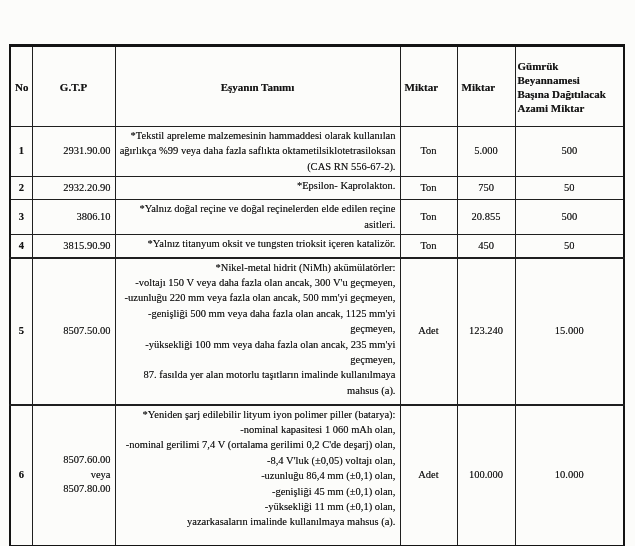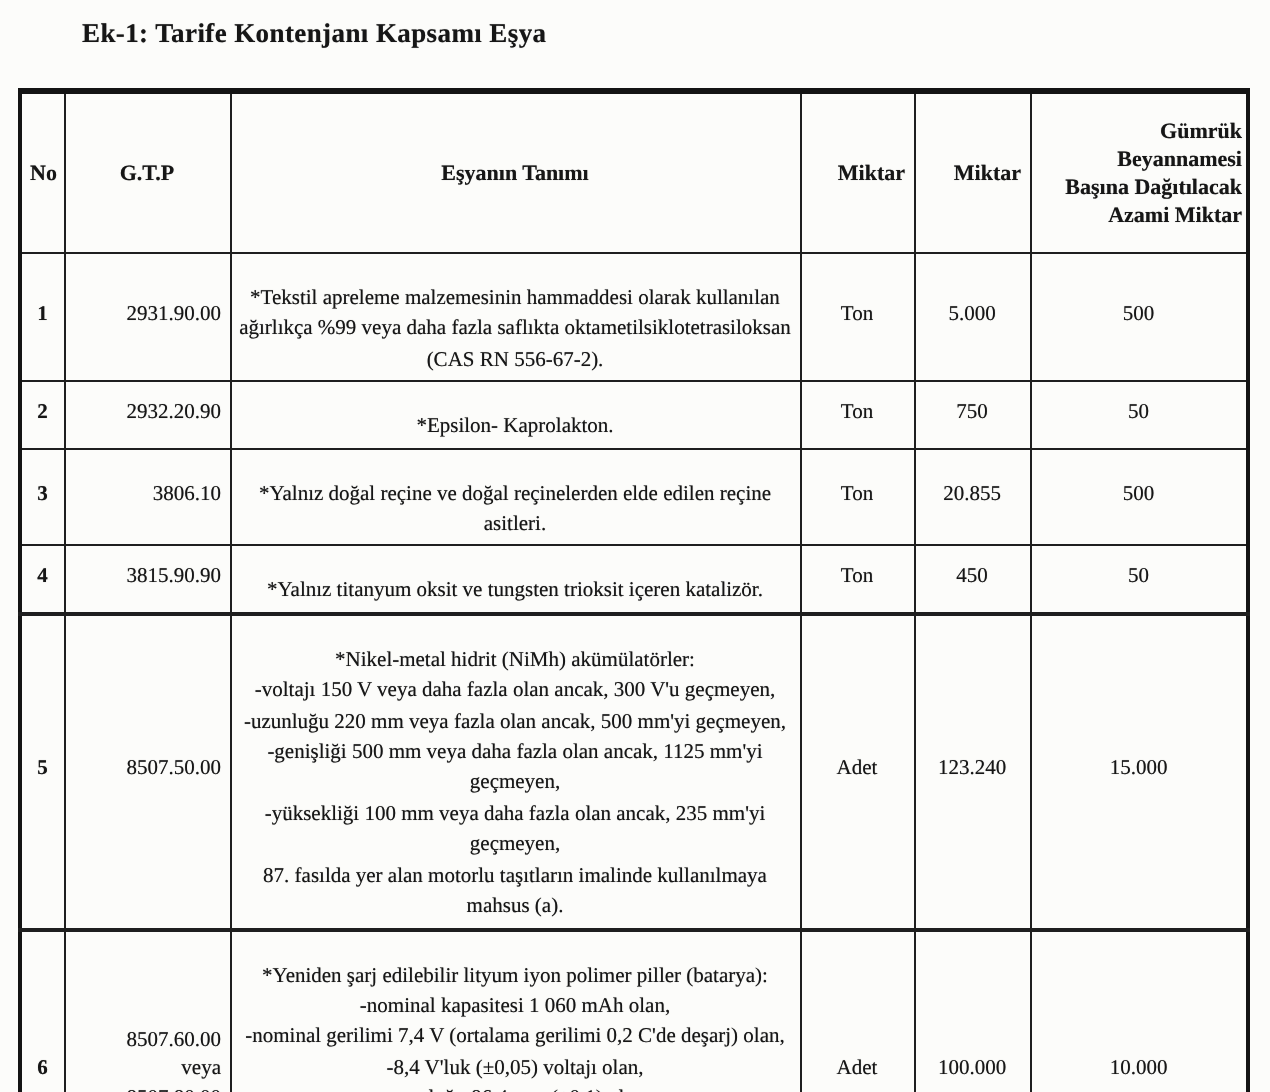--- a/index.html
+++ b/index.html
@@ -50,44 +50,44 @@
     font-size: 10.5px;
     line-height: 14.5px;
     vertical-align: middle;
     overflow: hidden;
   }
   thead th {
     font-weight: bold;
     font-size: 11px;
     line-height: 14px;
     height: 75px;
-    text-align: right;
+    text-align: left;
   }
   thead th.h-no, thead th.h-gtp, thead th.h-tanim {
     text-align: center;
   }
   thead th.h-azami {
     white-space: pre-line;
     padding: 2px 2px;
   }
   tbody td.cell-no {
     text-align: center;
     font-weight: bold;
     padding: 1px 1px;
   }
   tbody td.cell-gtp {
     text-align: right;
     white-space: pre-line;
   }
   tbody td.cell-tanim {
-    text-align: center;
+    text-align: right;
     vertical-align: top;
     white-space: pre-line;
     line-height: 15.4px;
-    padding-top: 15px;
+    padding-top: 1px;
   }
   tbody td.cell-birim,
   tbody td.cell-miktar,
   tbody td.cell-azami {
     text-align: center;
   }
   tbody tr:nth-child(1) { height: 47px; }
   tbody tr:nth-child(2) { height: 23px; }
   tbody tr:nth-child(3) { height: 33px; }
   tbody tr:nth-child(4) { height: 23px; }
@@ -96,21 +96,20 @@
   tbody tr:nth-child(5) td,
   tbody tr:nth-child(6) td {
     border-top-width: 2px;
   }
 </style>
 </head>
 <body>
 
 <div class="page">
 
-  <div class="doc-title">Ek-1: Tarife Kontenjanı Kapsamı Eşya</div>
 
   <table class="goods">
     <colgroup>
       <col class="c-no">
         <col class="c-gtp">
         <col class="c-tanim">
       <col class="c-birim">
         <col class="c-miktar">
         <col class="c-azami">
     </colgroup>

